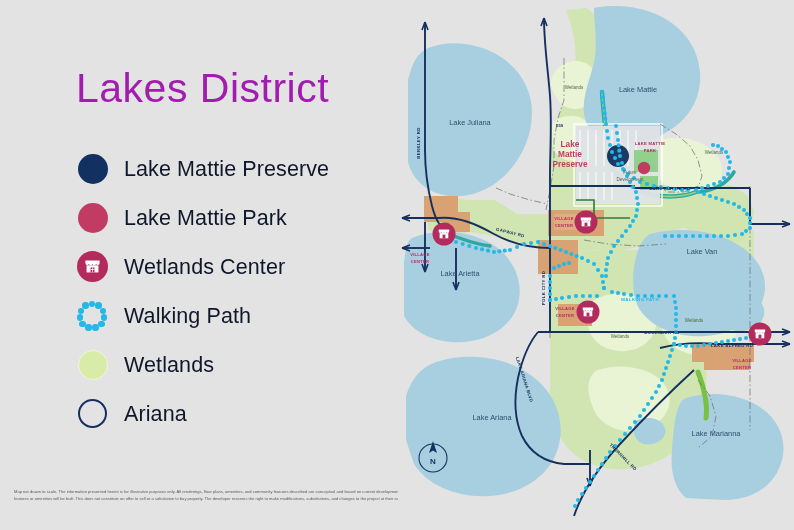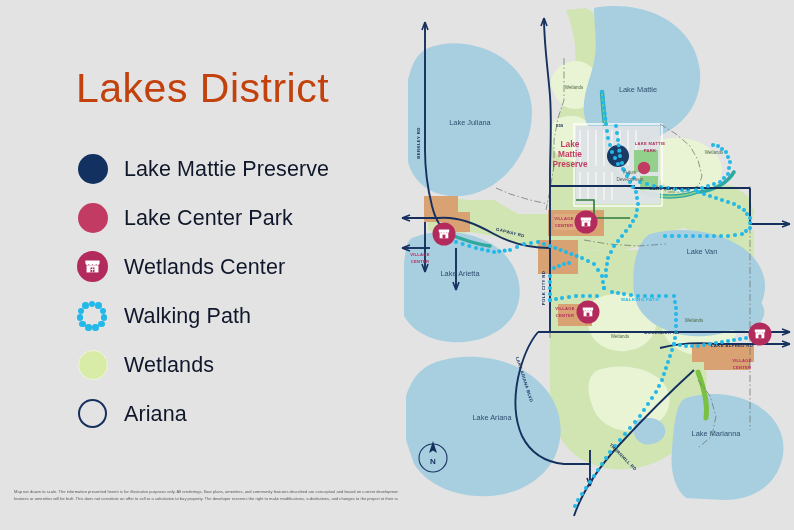--- a/index.html
+++ b/index.html
@@ -21,21 +21,21 @@
     position: absolute;
     left: 0; top: 0;
     width: 400px; height: 485px;
   }
   .map-title {
     position: absolute;
     left: 76px; top: 65px;
     font-size: 41px;
     font-weight: 400;
     letter-spacing: 0.5px;
-    color: #c2410c;
+    color: #a21caf;
     white-space: nowrap;
     text-align: center;
   }
   .legend-list {
     position: absolute;
     left: 76px; top: 145px;
     width: 320px;
   }
   .legend-row {
     display: flex;
@@ -145,21 +145,21 @@
         <div class="legend-swatch">
           <div class="sw-dot-navy"></div>
         </div>
         <div class="legend-label">Lake Mattie Preserve</div>
       </div>
 
       <div class="legend-row">
         <div class="legend-swatch">
           <div class="sw-dot-pink"></div>
         </div>
-        <div class="legend-label">Lake Center Park</div>
+        <div class="legend-label">Lake Mattie Park</div>
       </div>
 
       <div class="legend-row">
         <div class="legend-swatch">
           <div class="sw-village">
             <svg viewBox="0 0 24 24">
               <path d="M3 4.5h18v3.2a2.4 2.4 0 0 1-4.5 1.2 2.4 2.4 0 0 1-4.5 0 2.4 2.4 0 0 1-4.5 0A2.4 2.4 0 0 1 3 7.7z" fill="#ffffff"></path>
               <path d="M4.5 10.5h15v9h-15z" fill="#ffffff"></path>
               <path d="M9.5 13.2h5v6.3h-5z" fill="#b32b5c"></path>
               <path d="M9.5 15.8h5" stroke="#ffffff" stroke-width="1" fill="none"></path>

